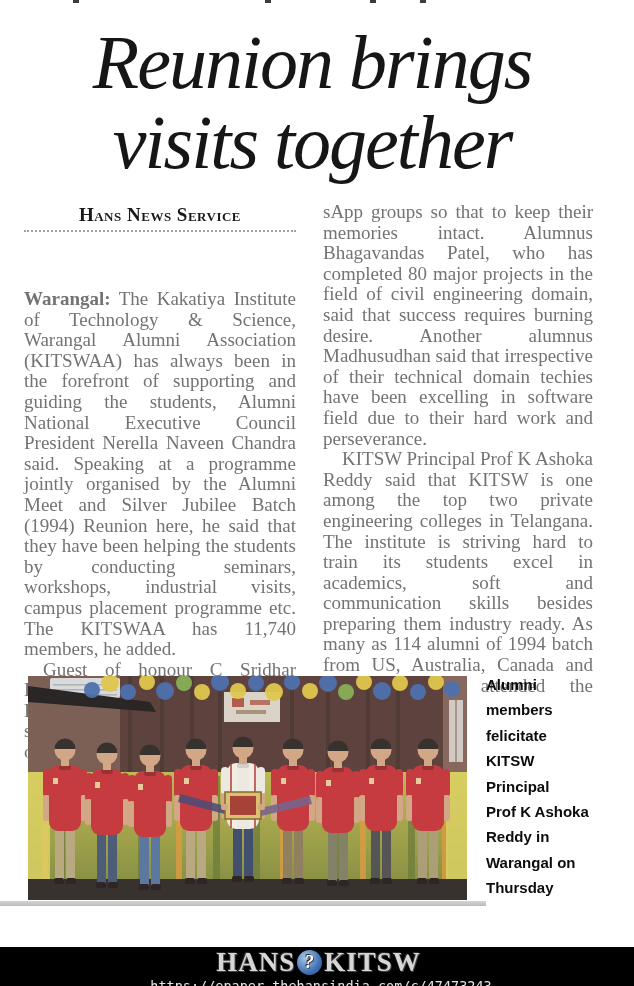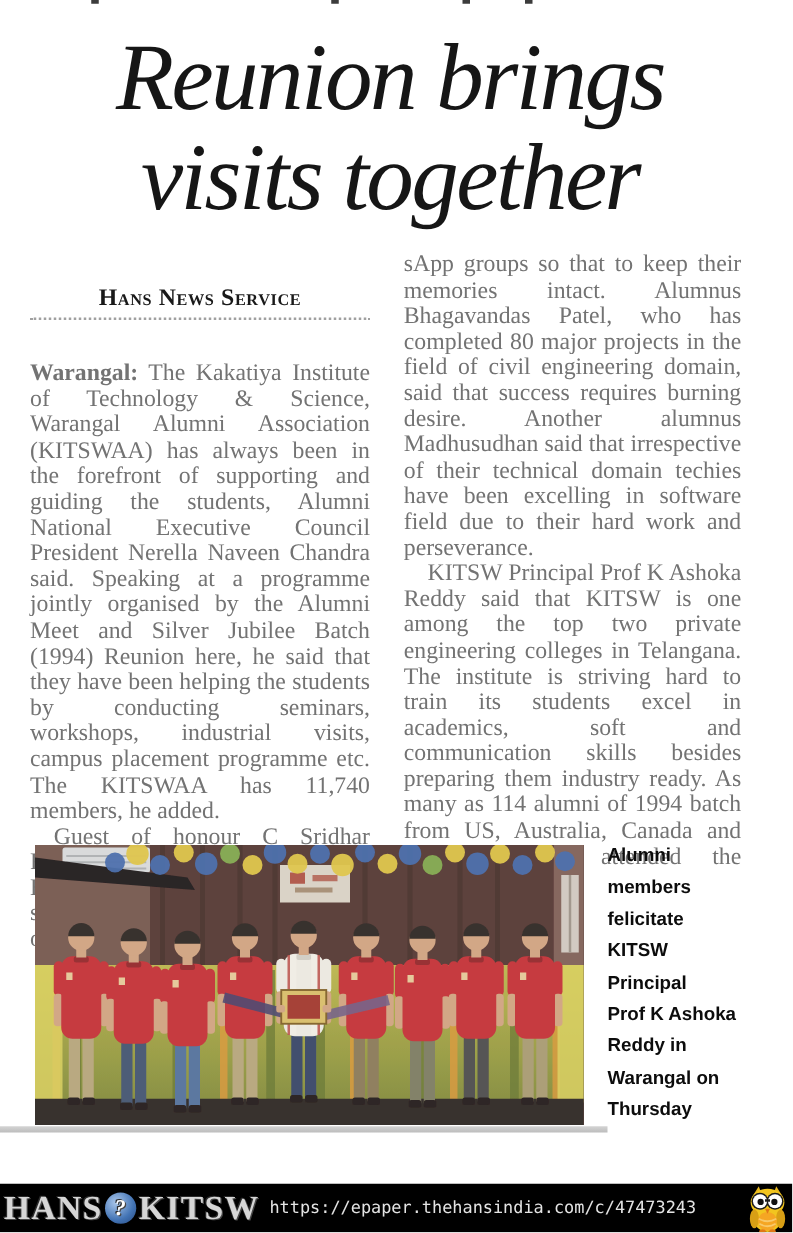--- a/index.html
+++ b/index.html
@@ -1,39 +1,39 @@
 <!DOCTYPE html>
 <html><head>
 <meta charset="utf-8">
 <style>
   html,body{margin:0;padding:0;background:#fff;}
   .page{position:relative;width:634px;height:986px;background:#ffffff;overflow:hidden;
         font-family:"Liberation Serif",serif;color:#1b1b1b;}
   .tick{position:absolute;top:0;height:3px;width:6px;background:#3c3c3c;}
   .headline{position:absolute;top:22px;left:0;width:624px;text-align:center;
             font-style:italic;font-size:76px;line-height:80px;letter-spacing:-2px;color:#161616;}
-  .byline-block{position:absolute;left:24px;top:204px;width:272px;margin-top:24px;}
+  .byline-block{position:absolute;left:24px;top:204px;width:272px;}
   .byline{text-align:center;font-weight:bold;font-size:19px;font-variant:small-caps;
           letter-spacing:.5px;color:#191919;}
   .byline-rule{margin-top:3px;border-bottom:2px dotted #a0a0a0;height:1px;}
   .col{position:absolute;text-align:justify;font-size:19px;line-height:20.6px;color:#737373;}
   .col1{left:24px;top:241px;width:272px;margin-top:48px;}
   .col2{left:323px;top:202px;width:270px;}
   .col p{margin:0;}
   .indent{text-indent:19px;}
   .dateline{font-weight:bold;}
   .photo-wrap{position:absolute;left:28px;top:676px;width:439px;height:224px;background:#3c2624;}
   .photo-wrap svg{display:block;width:439px;height:224px;}
   .caption{position:absolute;left:486px;top:672px;width:132px;
            font-family:"Liberation Sans",sans-serif;font-weight:bold;font-size:15px;
            line-height:25.4px;color:#0c0c0c;white-space:pre-line;}
   .divider{position:absolute;left:0;top:901px;width:486px;height:5px;
            background:linear-gradient(#d4d4d4,#bcbcbc);}
   .footer{position:absolute;left:0;top:947px;width:634px;height:39px;background:#000;
-          display:flex;align-items:center;}
+          display:flex;align-items:center;flex-direction:column;}
   .brand{display:flex;align-items:center;margin-left:3px;font-family:"Liberation Serif",serif;
          font-weight:bold;font-size:27px;color:#d6d6d6;letter-spacing:1px;
          text-shadow:1px 1px 0 #474747,-1px -1px 0 #2a2a2a;}
   .globe{width:25px;height:25px;border-radius:50%;margin:0 2px;flex:0 0 25px;
          background:radial-gradient(circle at 35% 32%,#a9c6ea,#4273b4 60%,#28497f);
          color:#fff;font-size:18px;font-style:italic;font-weight:bold;
          display:flex;align-items:center;justify-content:center;}
   .meta{margin-left:8px;font-family:"DejaVu Sans Mono",monospace;font-size:13.5px;
         line-height:17px;color:#e4e4e4;white-space:nowrap;}
   .owl{margin-left:auto;margin-right:2px;display:flex;align-items:flex-end;}

